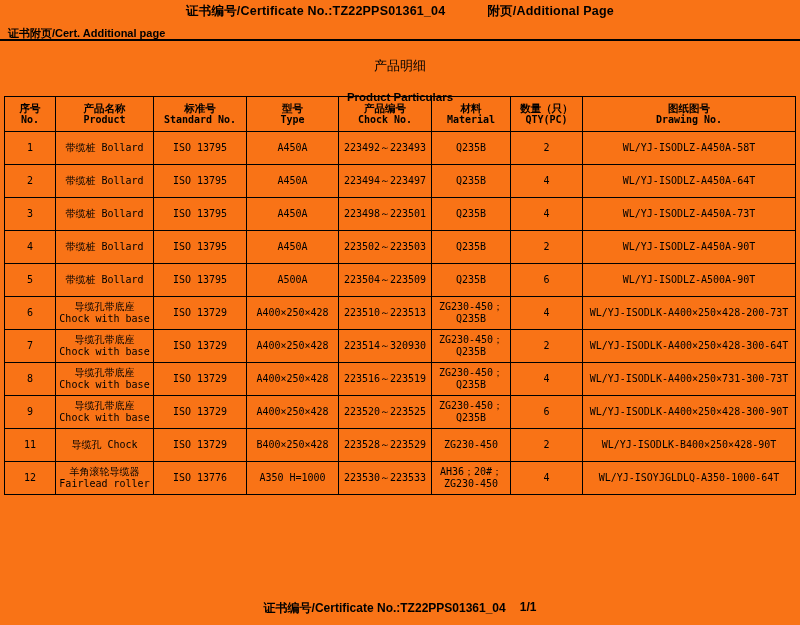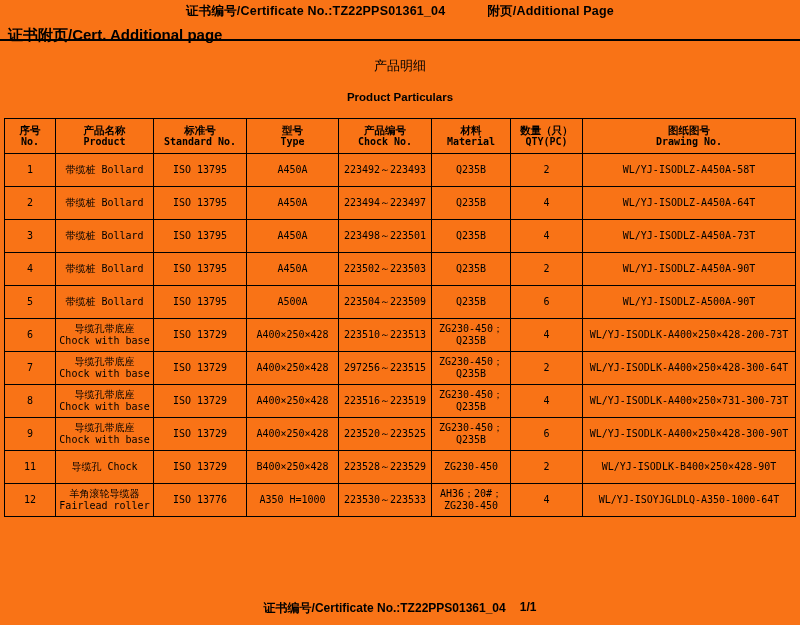--- a/index.html
+++ b/index.html
@@ -25,21 +25,21 @@
     justify-content: center;
     gap: 42px;
     font-size: 12.5px;
     font-weight: bold;
     letter-spacing: 0.2px;
   }
   .subheader {
     position: absolute;
     top: 26px;
     left: 8px;
-    font-size: 15px;
+    font-size: 11px;
     font-weight: bold;
   }
   .rule {
     position: absolute;
     top: 39px;
     left: 0;
     width: 800px;
     height: 2px;
     background: #000000;
   }
@@ -57,21 +57,21 @@
     top: 77px;
     left: 0;
     width: 100%;
     text-align: center;
     font-size: 11.5px;
     font-weight: bold;
     margin-top: 14px;
   }
   table.product-table {
     position: absolute;
-    top: 118px;
+    top: 96px;
     left: 4px;
     width: 791px;
     border-collapse: collapse;
     table-layout: fixed;
     font-family: "DejaVu Sans Mono", "DejaVu Sans", monospace;
     font-size: 10px;
     padding-left: 31px;
   }
   .product-table th, .product-table td {
     border: 1px solid #000000;
@@ -207,21 +207,21 @@
 Q235B</td>
         <td>4</td>
         <td>WL/YJ-ISODLK-A400×250×428-200-73T</td>
       </tr>
       <tr>
         <td>7</td>
         <td>导缆孔带底座
 Chock with base</td>
         <td>ISO 13729</td>
         <td>A400×250×428</td>
-        <td>297256～223515</td>
+        <td>223514～320930</td>
         <td>ZG230-450；
 Q235B</td>
         <td>2</td>
         <td>WL/YJ-ISODLK-A400×250×428-300-64T</td>
       </tr>
       <tr>
         <td>8</td>
         <td>导缆孔带底座
 Chock with base</td>
         <td>ISO 13729</td>

